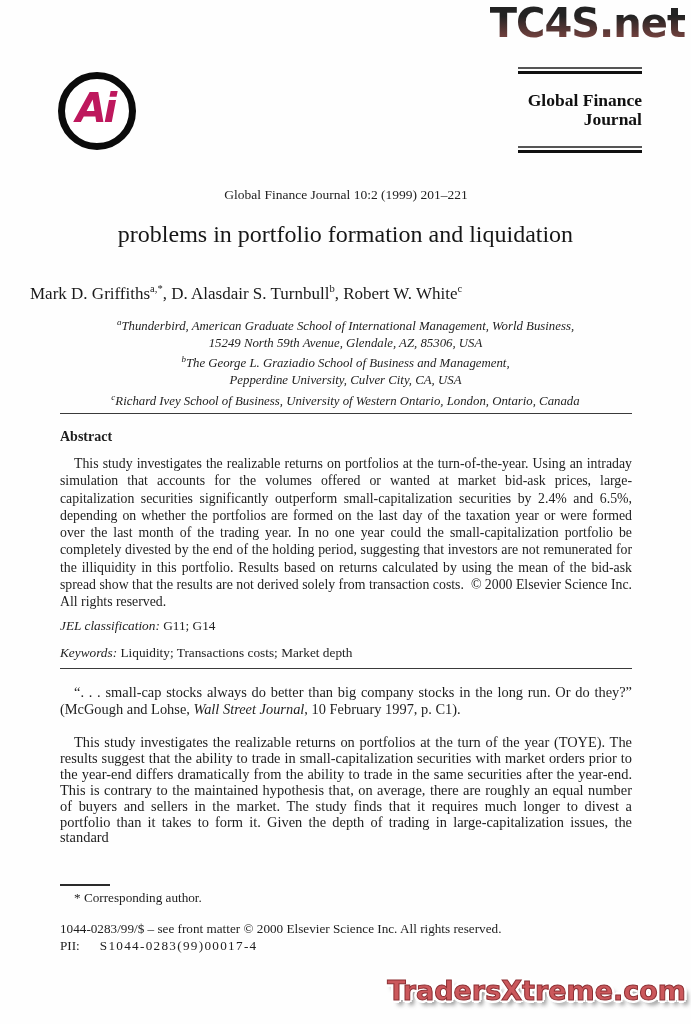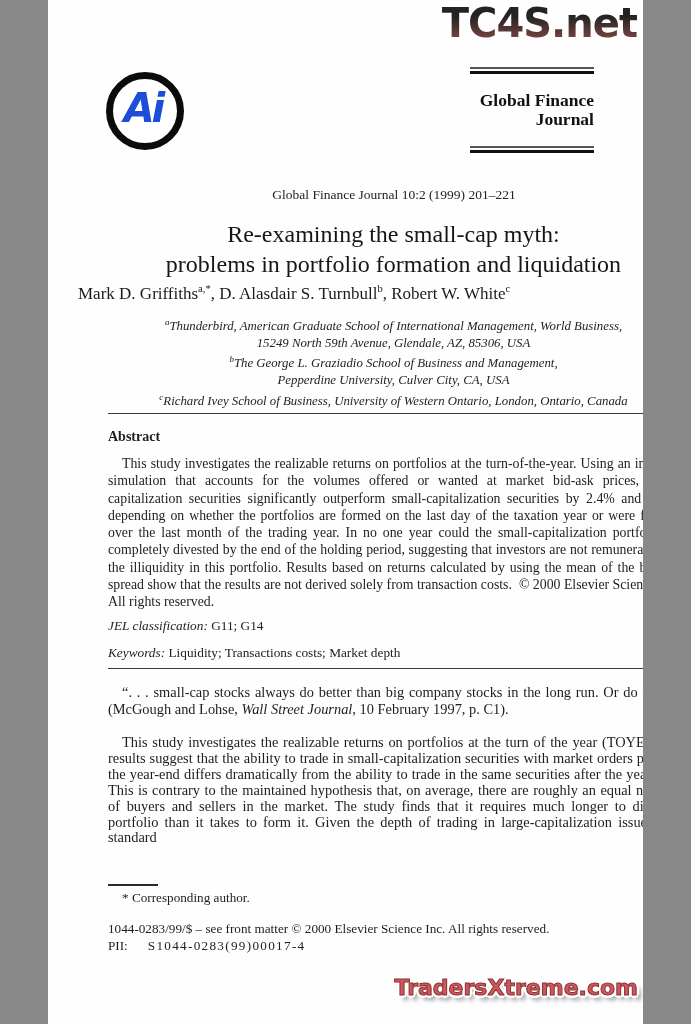--- a/index.html
+++ b/index.html
@@ -1,18 +1,18 @@
 <!DOCTYPE html>
 <html style="--watermark_red: #c41722; --traders_fill: #cb585c; --traders_edge: #8c2f33; --tc4s_top: #232323; --tc4s_bottom: #8a4a46;"><head>
 <meta charset="utf-8">
 <style>
   * { margin:0; padding:0; box-sizing:border-box; }
   html,body { background:#888; }
   .page {
-    position:relative; width:595px; height:1024px; margin:0 auto;
+    position:relative; width:691px; height:1024px; margin:0 auto;
     background:#fefefe; overflow:hidden;
     font-family:"Liberation Serif", serif; color:#1d1d1d;
   }
 
   
   .wm-top {
     position:absolute; top:0px; right:6px;
     font-family:"DejaVu Sans", sans-serif; font-weight:bold; font-size:40px; letter-spacing:-1px;
     background:linear-gradient(to bottom, var(--tc4s_top) 35%, var(--tc4s_bottom) 95%);
     -webkit-background-clip:text; background-clip:text; color:transparent;
@@ -21,38 +21,38 @@
     position:absolute; top:484px; left:50%; transform:translateX(calc(-50% + 22px));
     font-family:"DejaVu Serif", serif; font-weight:bold; font-size:35px; letter-spacing:7px;
     color:var(--watermark_red); white-space:nowrap;
     text-shadow:
       -2px -2px 0 #ffffff, 2px -2px 0 #ffffff, -2px 2px 0 #ffffff, 2px 2px 0 #ffffff,
       0 -2px 0 #ffffff, 0 2px 0 #ffffff, -2px 0 0 #ffffff, 2px 0 0 #ffffff,
       5px 6px 4px rgba(120,120,120,0.75);
   }
   .wm-bottom {
     position:absolute; top:975px; right:5px;
-    font-family:"DejaVu Sans", sans-serif; font-weight:bold; font-size:22px; letter-spacing:0px;
+    font-family:"DejaVu Sans", sans-serif; font-weight:bold; font-size:27px; letter-spacing:0px;
     color:var(--traders_fill); white-space:nowrap;
     -webkit-text-stroke:1px var(--traders_edge);
     text-shadow:
       -2px -2px 0 #ffffff, 2px -2px 0 #ffffff, -2px 2px 0 #ffffff, 2px 2px 0 #ffffff,
       0 -3px 0 #ffffff, 0 3px 0 #ffffff, -3px 0 0 #ffffff, 3px 0 0 #ffffff,
       4px 5px 4px rgba(110,110,110,0.8);
   }
 
   
   .logo {
     position:absolute; left:58px; top:72px; width:78px; height:78px;
     border:7px solid #0b0b0b; border-radius:50%;
     display:flex; align-items:center; justify-content:center; background:#fff;
   }
   .logo span {
     font-family:"DejaVu Sans", sans-serif; font-weight:bold; font-style:italic;
-    font-size:40px; letter-spacing:-3px; color:#1d4ed8; transform:translate(-2px,-3px);
+    font-size:40px; letter-spacing:-3px; color:#be185d; transform:translate(-2px,-3px);
   }
   .brand { position:absolute; top:67px; right:49px; width:124px; text-align:right; }
   .rule-thin  { height:1.5px; background:#555; }
   .rule-thick { height:3.5px; background:#101010; margin-top:2px; }
   .brand-name {
     margin-top:17px; font-weight:bold; font-size:17.5px; line-height:19px; color:#111;
   }
   .brand-bottom { margin-top:17px; }
   .citation {
     position:absolute; top:145px; left:60px; width:572px; text-align:center;
@@ -132,21 +132,20 @@
     </div>
     <div class="brand-bottom">
       <div class="rule-thin"></div>
       <div class="rule-thick"></div>
     </div>
   </div>
 
   <div class="citation">Global Finance Journal 10:2 (1999) 201–221</div>
 
   <div class="title">
-    <div>Re-examining the small-cap myth:</div>
     <div>problems in portfolio formation and liquidation</div>
   </div>
 
   <div class="authors">
     <span><span>Mark D. Griffiths</span><sup>a,*</sup><span>, </span></span><span><span>D. Alasdair S. Turnbull</span><sup>b</sup><span>, </span></span><span><span>Robert W. White</span><sup>c</sup></span>
   </div>
 
   <div class="affils">
     <div><sup>a</sup><span>Thunderbird, American Graduate School of International Management, World Business,</span></div>
     <div><span>15249 North 59th Avenue, Glendale, AZ, 85306, USA</span></div>

